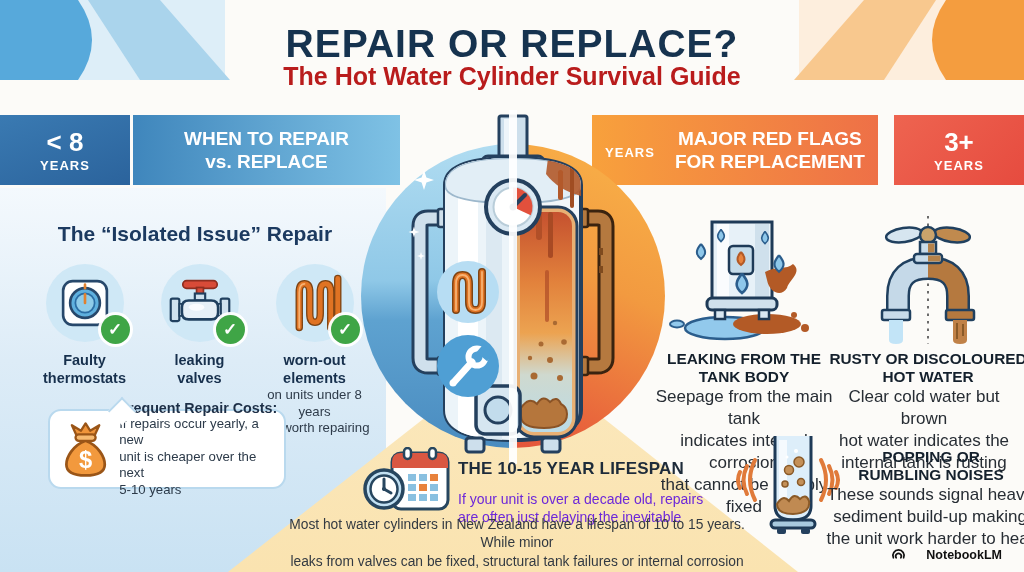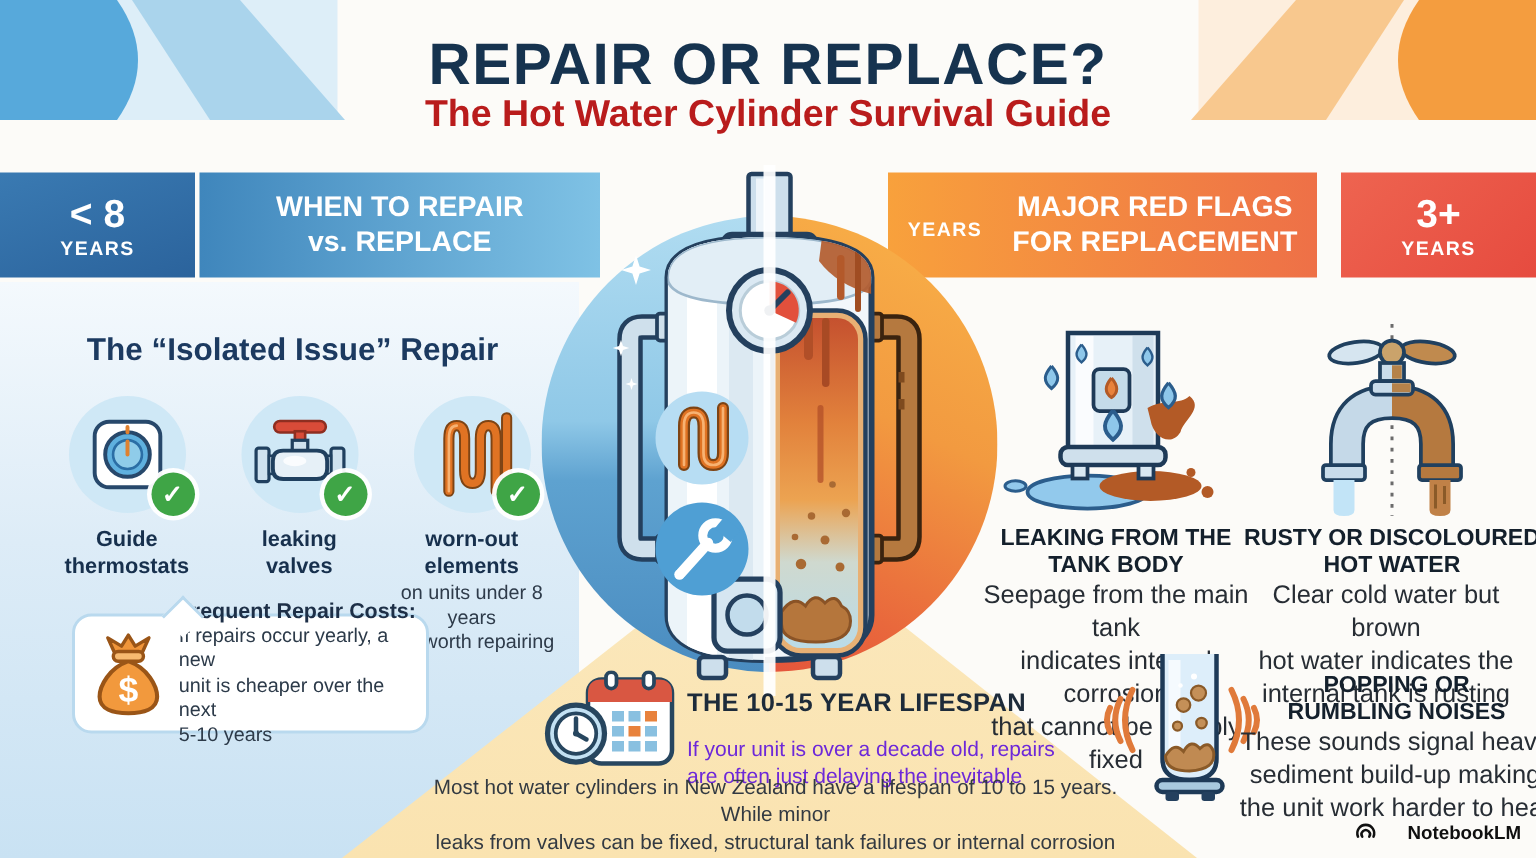--- a/index.html
+++ b/index.html
@@ -58,21 +58,21 @@
   
   .flag-title{text-align:center;font-size:15.4px;font-weight:800;color:#14202c;line-height:1.18;}
   .flag-body{text-align:center;font-size:17px;color:#272d34;line-height:1.3;}
   .flagA-title{left:655px;top:350px;width:178px;}
   .flagA-body{left:652px;top:386px;width:184px;}
   .flagB-title{left:828px;top:350px;width:200px;}
   .flagB-body{left:828px;top:386px;width:192px;}
   .flagC-title{left:833px;top:448px;width:196px;}
   .flagC-body{left:826px;top:484px;width:208px;}
   
-  .watermark{right:10px;top:547px;display:flex;align-items:center;gap:20px;justify-content:flex-end;}
+  .watermark{right:22px;top:547px;display:flex;align-items:center;gap:20px;justify-content:flex-end;}
   .watermark span{font-size:12.5px;font-weight:700;color:#101010;}
 </style>
 </head>
 <body>
 
 <div id="stage">
 
   <svg class="abs" style="left:0;top:0" width="240" height="84">
     <rect x="0" y="0" width="225" height="80" fill="#ddeef8"></rect>
     <polygon points="88,0 160,0 230,80 140,80" fill="#aad4ec"></polygon>
@@ -224,21 +224,21 @@
       <div class="icon-circle">
         <svg width="56" height="56" viewBox="0 0 64 64">
           <rect x="7" y="7" width="50" height="50" rx="11" fill="#fff" stroke="#27486b" stroke-width="3"></rect>
           <circle cx="32" cy="32" r="17" fill="#5fb0de" stroke="#27486b" stroke-width="3"></circle>
           <circle cx="32" cy="32" r="11" fill="#8fcce9" stroke="#2b6ea5" stroke-width="2"></circle>
           <line x1="32" y1="32" x2="32" y2="22" stroke="#e0812f" stroke-width="3" stroke-linecap="round"></line>
           <line x1="32" y1="11" x2="32" y2="15" stroke="#e0812f" stroke-width="3" stroke-linecap="round"></line>
         </svg>
         <div class="badge">✓</div>
       </div>
-      <div class="item-label pre">Guide
+      <div class="item-label pre">Faulty
 thermostats</div>
     </div>
     <div class="item-col">
       <div class="icon-circle">
         <svg width="62" height="54" viewBox="0 0 72 60">
           <rect x="16" y="4" width="40" height="9" rx="4.5" fill="#d84b38" stroke="#8e2e20" stroke-width="2"></rect>
           <rect x="32" y="12" width="8" height="8" fill="#d84b38" stroke="#8e2e20" stroke-width="2"></rect>
           <rect x="30" y="19" width="12" height="8" fill="#cfe2ef" stroke="#20405f" stroke-width="2.5"></rect>
           <rect x="2" y="25" width="10" height="26" rx="2" fill="#cfe2ef" stroke="#20405f" stroke-width="2.5"></rect>
           <rect x="60" y="25" width="10" height="26" rx="2" fill="#cfe2ef" stroke="#20405f" stroke-width="2.5"></rect>

